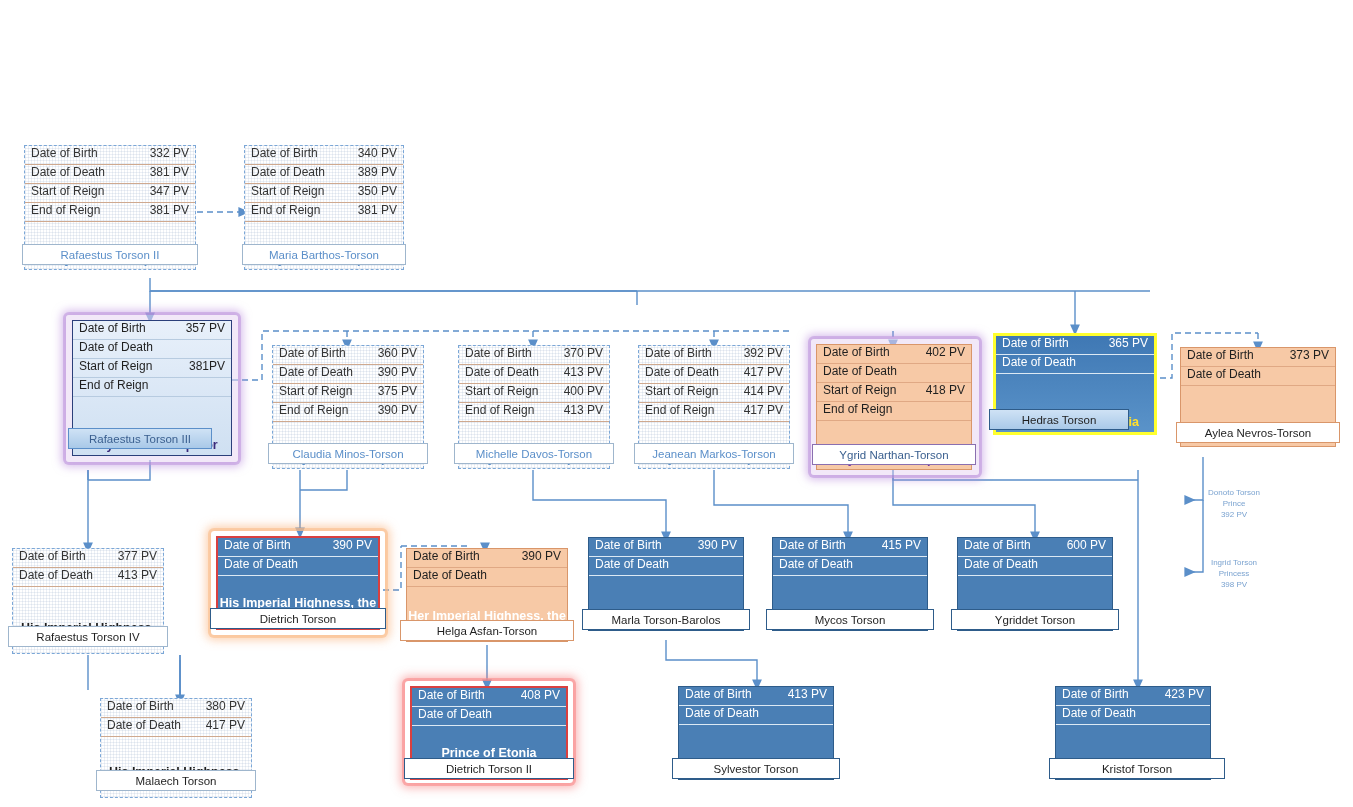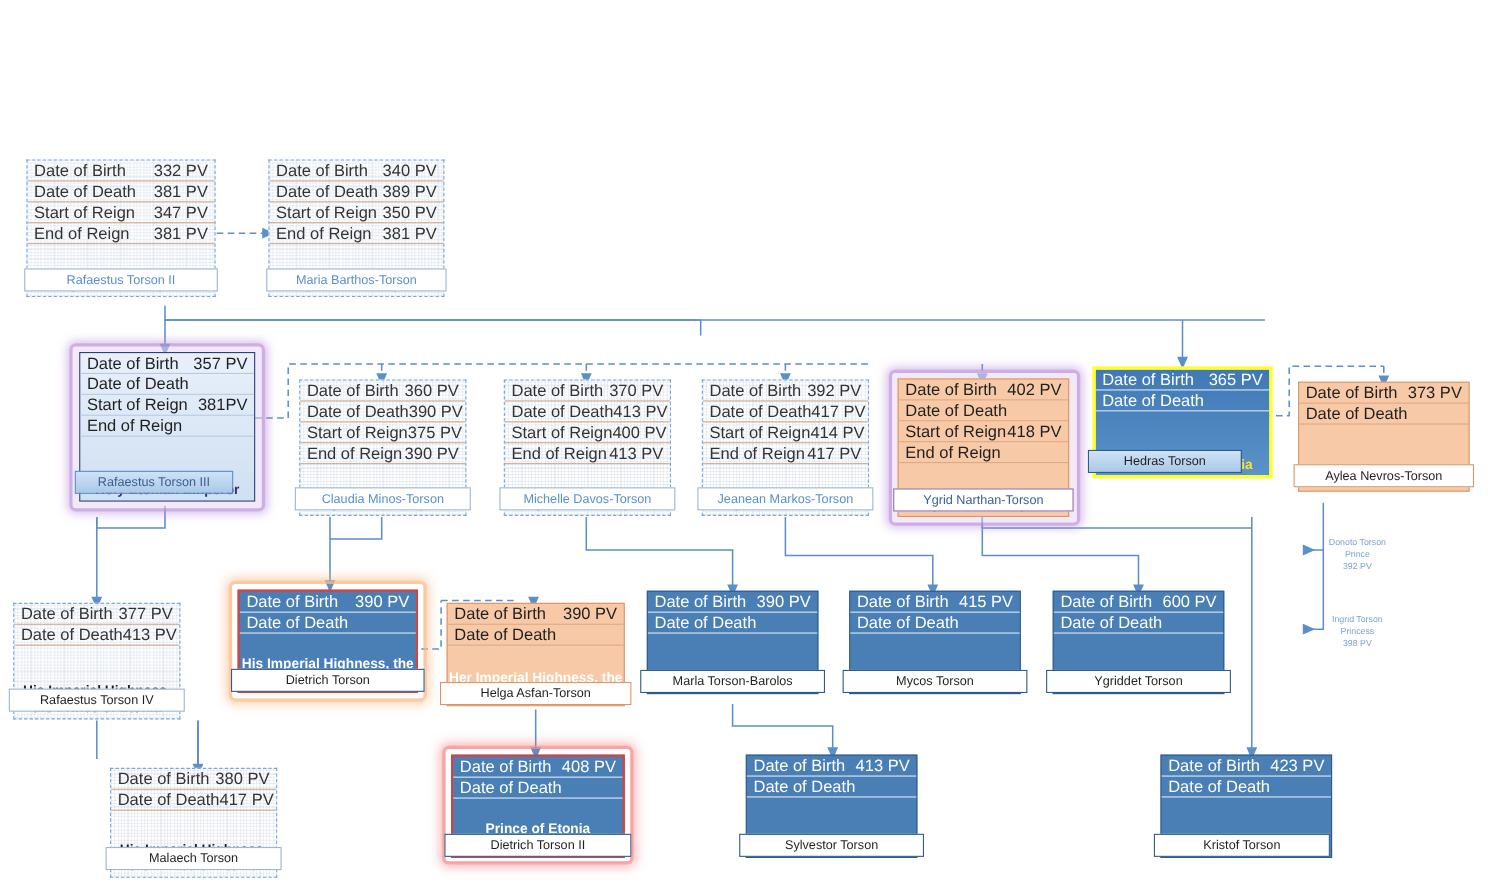--- a/index.html
+++ b/index.html
@@ -28,22 +28,22 @@
 
   
   .card{position:absolute;box-sizing:border-box;}
   .card .body{
     position:absolute;left:0;top:0;right:0;bottom:0;
     box-sizing:border-box;
     display:flex;flex-direction:column;
   }
   .rows{display:flex;flex-direction:column;}
   .row{
-    display:flex;justify-content:space-between;align-items:flex-end;
-    font-size:15px;
+    display:flex;justify-content:space-between;align-items:flex-start;
+    font-size:12px;
     padding:0 6px;
     box-sizing:border-box;
     height:19px;
     white-space:nowrap;
   }
   .row .k{}
   .row .v{}
   .titlearea{
     flex:1;
     display:flex;flex-direction:column;
@@ -672,21 +672,21 @@
           </div>
         <div class="row">
             <span class="k">Date of Death</span>
             <span class="v"></span>
           </div>
       </div>
       <div class="titlearea">
           <div class="ttl">Prince of Etonia</div>
         </div>
     </div>
-    <div class="namebox" style="left:-6px;top:72px;width:160px;height:21px;">Kristof Torson</div>
+    <div class="namebox" style="left:-6px;top:72px;width:176px;height:21px;">Kristof Torson</div>
   </div>
 
   <div class="textnode" style="left:1196px;top:487px;width:76px;">
     <div>Donoto Torson</div>
     <div>Prince</div>
     <div>392 PV</div>
   </div>
 
   <div class="textnode" style="left:1196px;top:557px;width:76px;">
     <div>Ingrid Torson</div>

